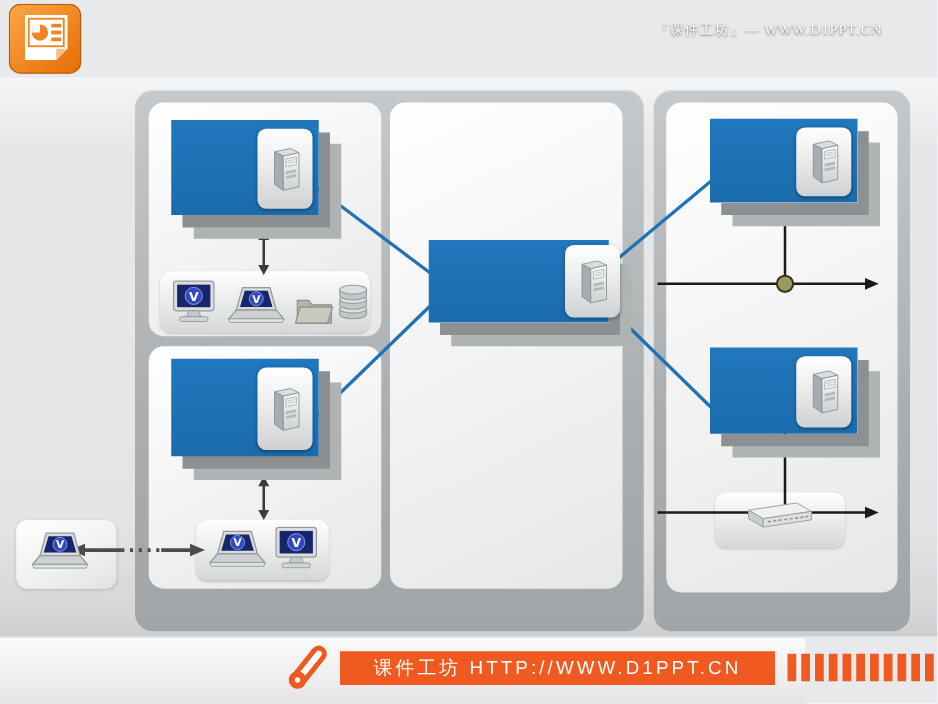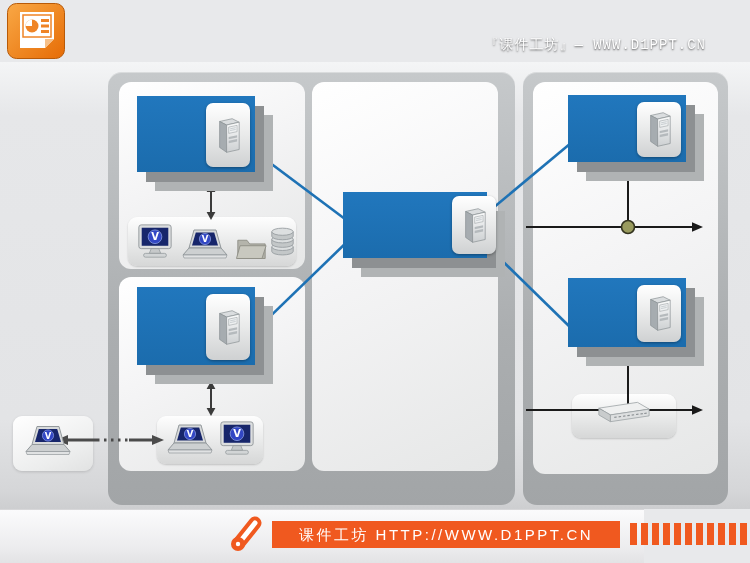--- a/index.html
+++ b/index.html
@@ -14,22 +14,22 @@
       radial-gradient(circle 26px at 190px 8px, rgba(140,90,190,.5), rgba(140,90,190,0) 27px),
       radial-gradient(circle 40px at 252px 48px, rgba(150,40,120,.5), rgba(150,40,120,0) 41px),
       radial-gradient(circle 34px at 330px 20px, rgba(190,40,130,.45), rgba(190,40,130,0) 35px),
       radial-gradient(circle 46px at 420px 55px, rgba(225,65,150,.55), rgba(225,65,150,0) 47px),
       radial-gradient(circle 30px at 495px 28px, rgba(240,95,175,.6), rgba(240,95,175,0) 31px),
       radial-gradient(circle 55px at 575px 12px, rgba(205,28,108,.55), rgba(205,28,108,0) 56px),
       radial-gradient(circle 36px at 648px 50px, rgba(243,85,165,.55), rgba(243,85,165,0) 37px),
       radial-gradient(circle 48px at 718px 25px, rgba(218,48,132,.5), rgba(218,48,132,0) 49px),
       linear-gradient(90deg,#191230 0%,#2a0d24 25%,#420f2e 55%,#571231 80%,#4a1029 100%);
   }
-  .header-title{position:absolute;right:44px;top:36px;color:#fff;font-size:14px;
-    letter-spacing:1px;font-family:Liberation Mono, monospace;
+  .header-title{position:absolute;right:44px;top:16px;color:#fff;font-size:11px;
+    letter-spacing:1px;font-family:Liberation Serif, serif;
     text-shadow:0 1px 2px rgba(0,0,0,.65);white-space:nowrap;}
   .ppt-icon{position:absolute;left:7px;top:3px;}
 
   
   .slide{position:absolute;left:0;top:62px;width:750px;height:447px;
     background:linear-gradient(180deg,#f4f5f6 0%,#e6e7e9 12%,#e3e4e6 80%,#d5d6d8 96%,#cdced0 100%);}
 
   .container{position:absolute;border-radius:14px;
     background:linear-gradient(180deg,#c6c9cb,#abaeb0 60%,#a2a5a7);
     box-shadow:inset 0 1px 0 rgba(255,255,255,.35);}

